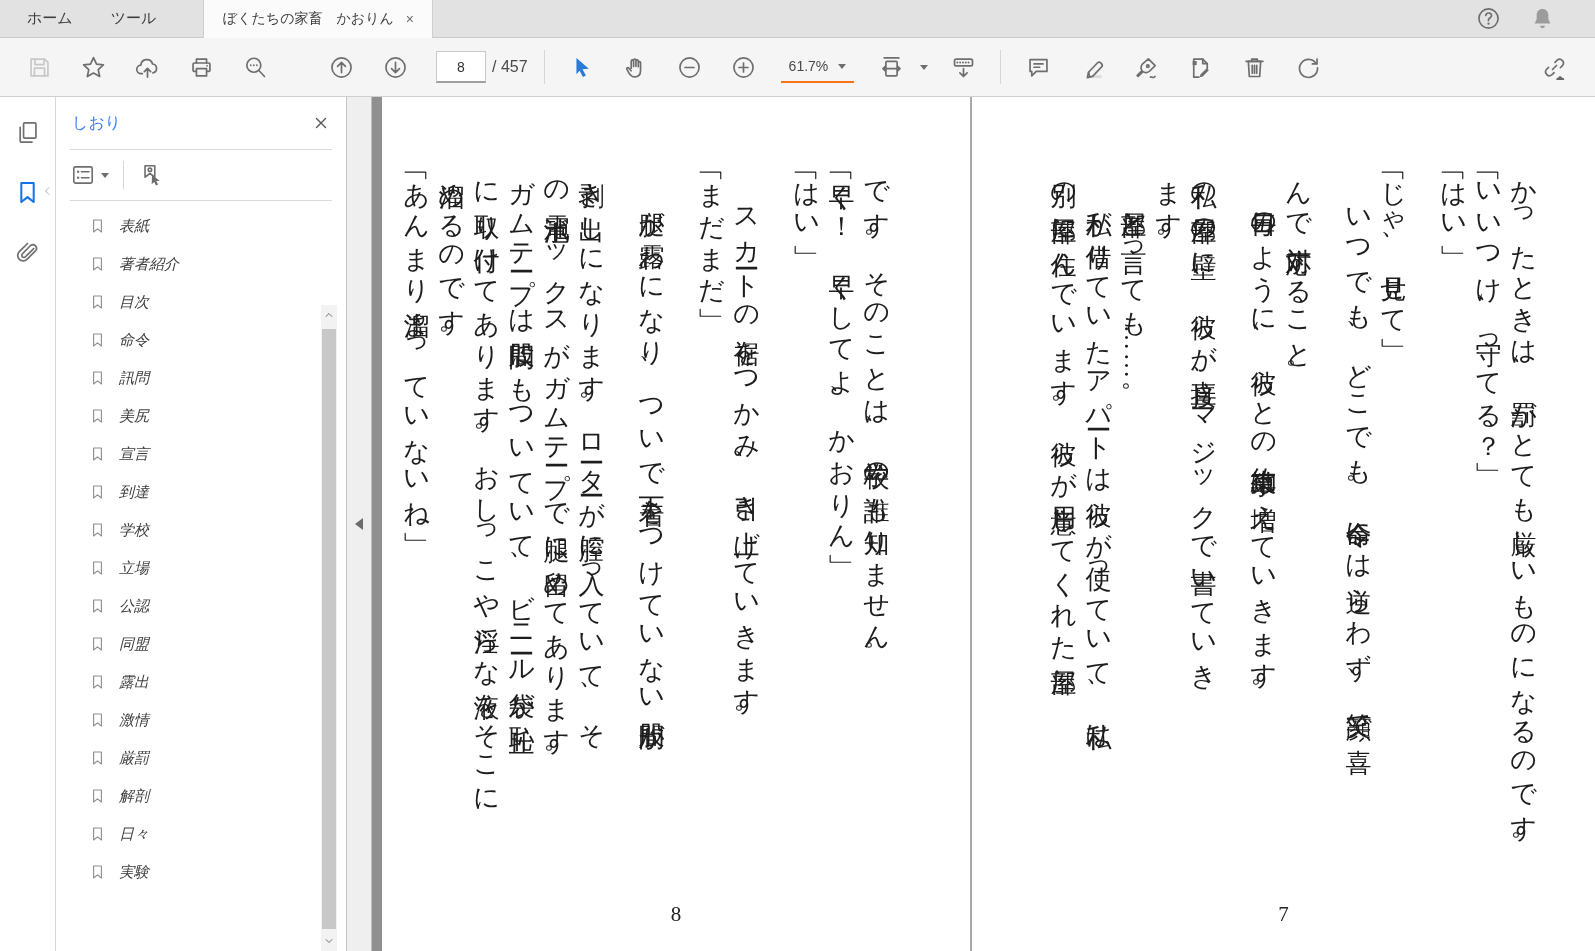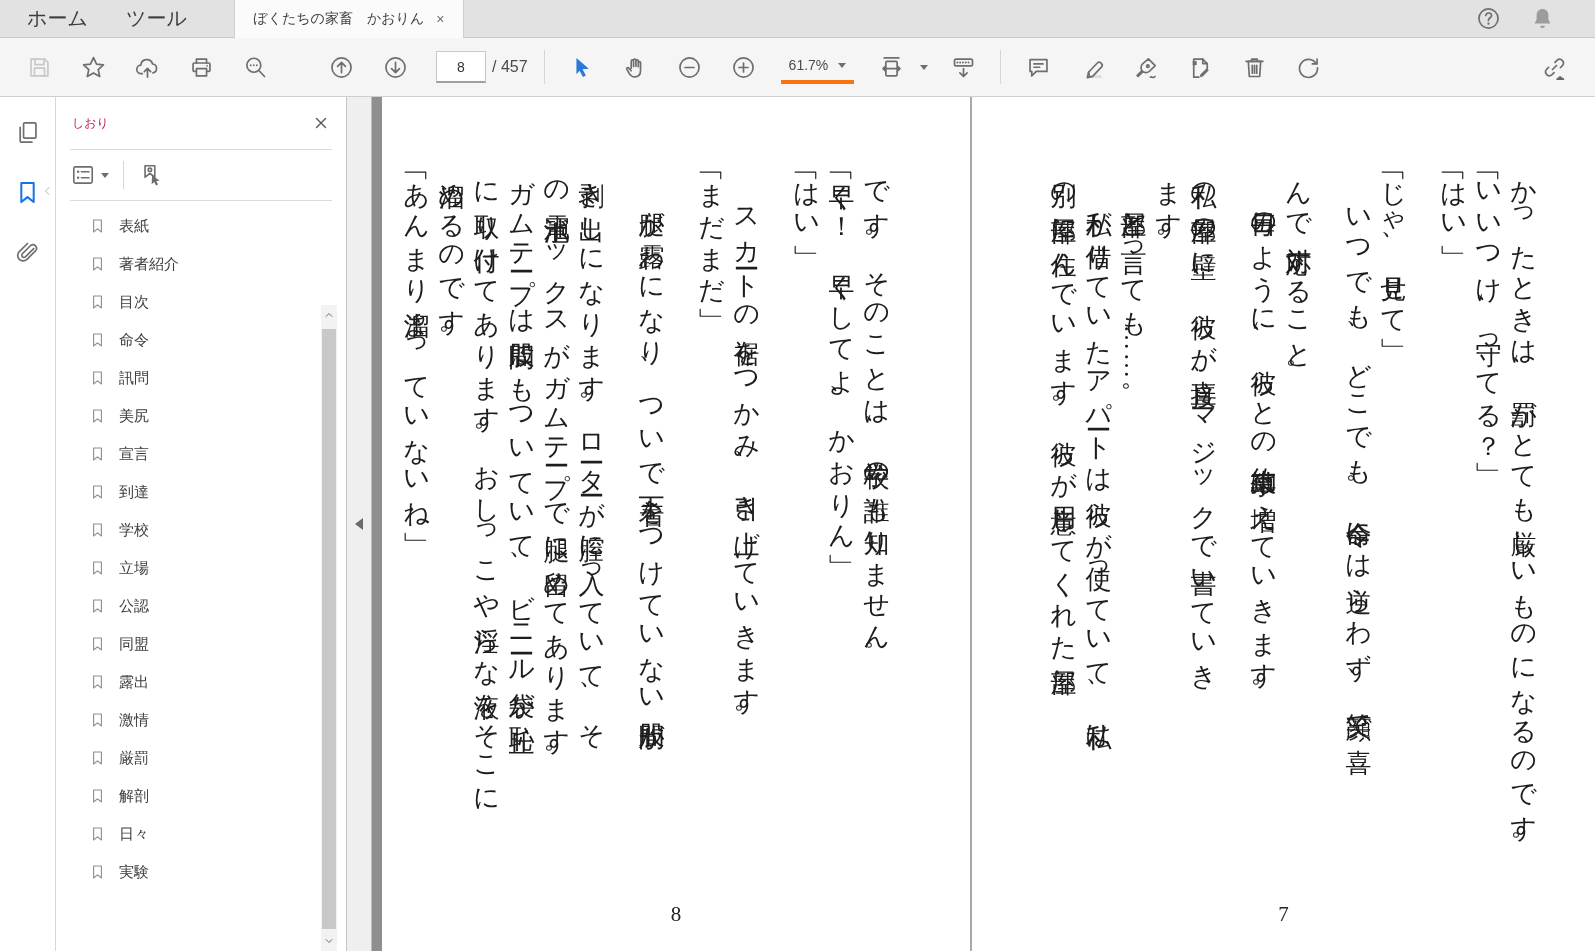--- a/index.html
+++ b/index.html
@@ -5,64 +5,64 @@
   html,body{margin:0;padding:0;background:#fff;}
   body{width:1595px;height:951px;overflow:hidden;font-family:"Liberation Sans",sans-serif;-webkit-font-smoothing:antialiased;}
   .window{width:1595px;height:951px;display:flex;flex-direction:column;position:relative;}
 
   
   svg.ic{stroke:currentColor;fill:none;stroke-width:1.5;stroke-linejoin:round;stroke-linecap:round;color:#6e6e6e;display:block;}
 
   
   .tabbar{height:37px;background:#e2e2e2;border-bottom:1px solid #c9c9c9;display:flex;align-items:stretch;position:relative;z-index:2;}
   .app-tabs{display:flex;align-items:stretch;padding-left:8px;}
-  .app-tab{display:flex;align-items:center;padding:0 19px;font-size:20px;color:#3c3c3c;cursor:pointer;}
+  .app-tab{display:flex;align-items:center;padding:0 19px;font-size:15px;color:#3c3c3c;cursor:pointer;}
   .doc-tab{margin-left:28px;width:228px;background:#fbfbfb;display:flex;align-items:center;justify-content:center;gap:12px;font-size:14px;color:#3c3c3c;border-left:1px solid #cfcfcf;border-right:1px solid #cfcfcf;height:38px;cursor:pointer;}
   .tab-close{color:#6d6d6d;font-size:14px;cursor:pointer;}
   .tabbar-right{margin-left:auto;display:flex;align-items:center;gap:24px;padding-right:38px;}
   .tabbar-right svg{width:22px;height:22px;}
 
   
   .toolbar{height:58px;background:#f5f5f6;border-bottom:1px solid #cfcfcf;display:flex;align-items:center;padding:0 12px;position:relative;z-index:1;}
   .tbtn{background:none;border:none;padding:0;margin:0 12px;width:30px;height:34px;display:flex;align-items:center;justify-content:center;cursor:pointer;}
   .tbtn svg{width:27px;height:27px;}
   .tbtn.disabled{cursor:default;}
   .tbtn.disabled svg{color:#c8c8c8;}
   .tb-sep{width:1px;height:34px;background:#d6d6d6;margin:0 10px;}
   .page-box{width:44px;height:27px;border:1px solid #c9c9c9;border-bottom:2px solid #9f9f9f;background:#fff;text-align:center;font-size:14px;color:#333;margin:0 6px 0 14px;font-family:"Liberation Sans",sans-serif;}
   .page-count{font-size:16px;color:#4a4a4a;margin-right:6px;white-space:nowrap;}
-  .zoom-ctl{display:flex;align-items:center;gap:10px;border-bottom:4px solid #f97316;height:30px;padding:0 8px;margin:0 10px;cursor:pointer;}
+  .zoom-ctl{display:flex;align-items:center;gap:10px;border-bottom:2px solid #f97316;height:30px;padding:0 8px;margin:0 10px;cursor:pointer;}
   .zoom-ctl .zval{font-size:14px;color:#4a4a4a;}
   .caret{width:0;height:0;border-left:4px solid transparent;border-right:4px solid transparent;border-top:5px solid #6e6e6e;}
   .mini-caret{margin-left:2px;}
   .share-right{margin-left:auto;margin-right:14px;}
 
   
   .main{flex:1;display:flex;min-height:0;}
 
   
   .rail{width:55px;background:#fff;border-right:1px solid #d8d8d8;display:flex;flex-direction:column;align-items:center;padding-top:20px;gap:30px;position:relative;}
   .rail .rbtn{width:30px;height:30px;display:flex;align-items:center;justify-content:center;cursor:pointer;background:none;border:none;padding:0;}
   .rail .rbtn svg{width:27px;height:27px;}
   .rail .rbtn.active svg{color:#1473e6;stroke-width:1.8;}
   .rail-chev{position:absolute;right:1px;top:86px;}
   .rail-chev svg{width:12px;height:16px;color:#9a9a9a;}
 
   
   .panel{width:290px;background:#fff;border-right:1px solid #c4c4c4;position:relative;display:flex;flex-direction:column;}
   .panel-header{height:52px;display:flex;align-items:center;justify-content:space-between;padding:0 16px;}
-  .panel-title{font-size:12px;color:#be185d;}
+  .panel-title{font-size:16px;color:#3b82f6;}
   .panel-close{background:none;border:none;padding:0;cursor:pointer;}
   .panel-close svg{width:18px;height:18px;color:#555;stroke-width:1.8;}
   .hr{height:1px;background:#dadada;margin:0 14px;}
   .panel-opts{height:50px;display:flex;align-items:center;padding:0 14px;gap:4px;}
   .pbtn{background:none;border:none;padding:0;display:flex;align-items:center;gap:5px;cursor:pointer;}
   .pbtn svg{width:26px;height:26px;}
   .opt-sep{width:1px;height:28px;background:#d6d6d6;margin:0 10px;}
-  .bm-list{flex:1;overflow:hidden;padding-top:6px;position:relative;}
+  .bm-list{flex:1;overflow:hidden;padding-top:6px;position:relative;font-style:italic;}
   .bm-row{display:flex;align-items:center;height:38px;padding-left:33px;gap:13px;cursor:pointer;}
   .bm-row svg{width:17px;height:20px;color:#8f8f8f;stroke-width:1.6;flex:none;}
   .bm-label{font-size:15px;color:#3d3d3d;white-space:nowrap;}
   .scrollbar{position:absolute;top:208px;right:9px;bottom:0;width:16px;background:#f2f2f2;}
   .scroll-thumb{position:absolute;top:24px;left:1px;width:14px;height:600px;background:#c8c8c8;cursor:pointer;}
   .scroll-btn{position:absolute;left:0;width:16px;height:16px;display:flex;align-items:center;justify-content:center;cursor:pointer;background:none;border:none;padding:0;}
   .scroll-btn svg{width:12px;height:12px;color:#707070;stroke-width:2;}
   .scroll-up{top:2px;}
   .scroll-down{bottom:2px;}
 

